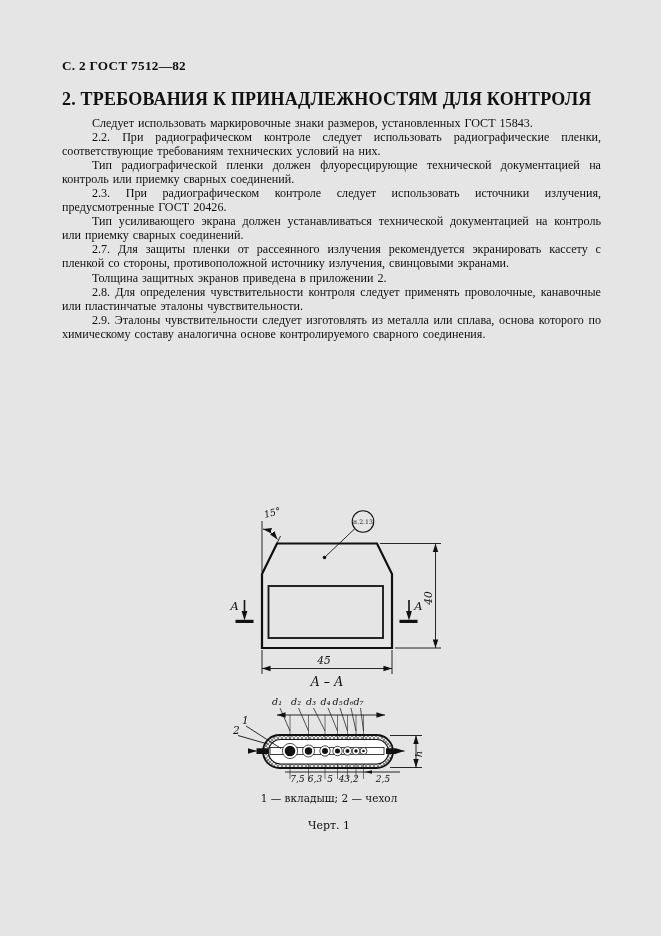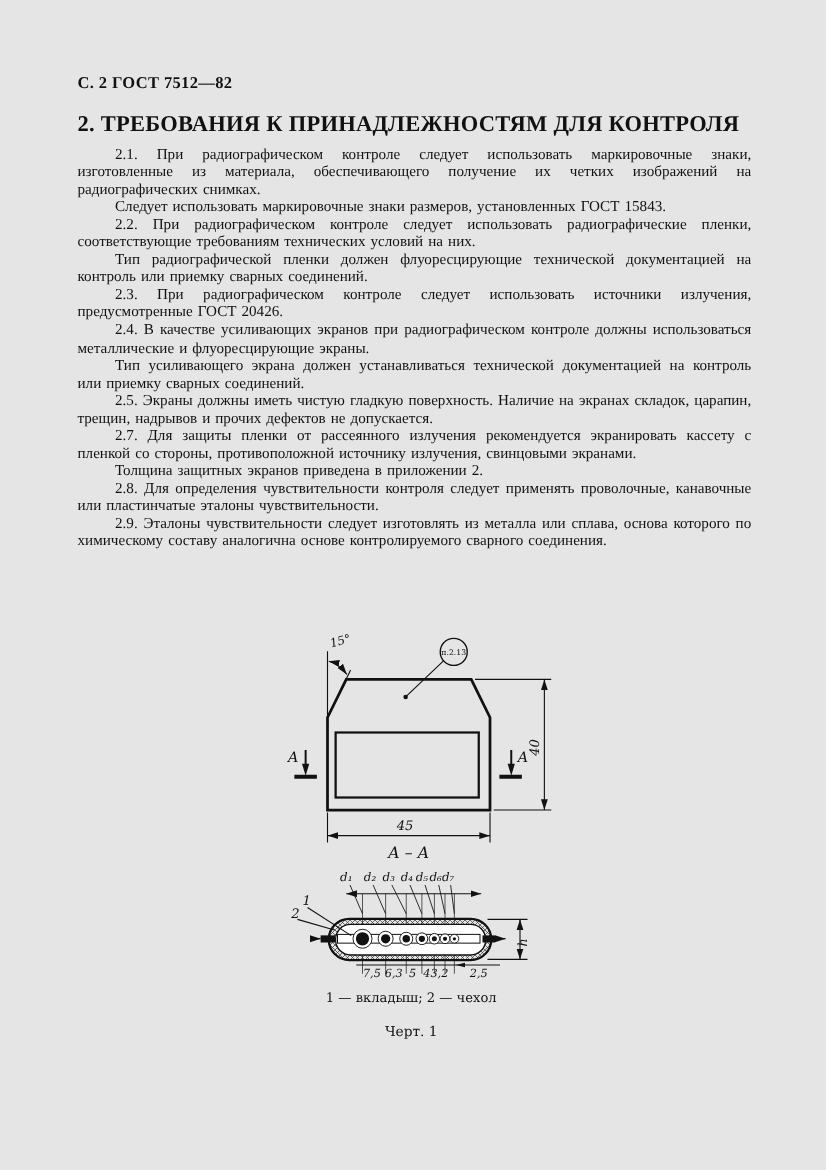--- a/index.html
+++ b/index.html
@@ -18,28 +18,25 @@
 </style>
 </head>
 <body>
 
 <div id="page">
 
   <div id="doc-header">С. 2 ГОСТ 7512—82</div>
   <div id="sec-title">2. ТРЕБОВАНИЯ К ПРИНАДЛЕЖНОСТЯМ ДЛЯ КОНТРОЛЯ</div>
 
   <div id="body-text">
-    <p>2.1. При радиографическом контроле следует использовать маркировочные знаки, изготовленные из материала, обеспечивающего получение их четких изображений на радиографических снимках.</p>
     <p>Следует использовать маркировочные знаки размеров, установленных ГОСТ 15843.</p>
     <p>2.2. При радиографическом контроле следует использовать радиографические пленки, соответствующие требованиям технических условий на них.</p>
     <p>Тип радиографической пленки должен флуоресцирующие технической документацией на контроль или приемку сварных соединений.</p>
     <p>2.3. При радиографическом контроле следует использовать источники излучения, предусмотренные ГОСТ 20426.</p>
-    <p>2.4. В качестве усиливающих экранов при радиографическом контроле должны использоваться металлические и флуоресцирующие экраны.</p>
     <p>Тип усиливающего экрана должен устанавливаться технической документацией на контроль или приемку сварных соединений.</p>
-    <p>2.5. Экраны должны иметь чистую гладкую поверхность. Наличие на экранах складок, царапин, трещин, надрывов и прочих дефектов не допускается.</p>
     <p>2.7. Для защиты пленки от рассеянного излучения рекомендуется экранировать кассету с пленкой со стороны, противоположной источнику излучения, свинцовыми экранами.</p>
     <p>Толщина защитных экранов приведена в приложении 2.</p>
     <p>2.8. Для определения чувствительности контроля следует применять проволочные, канавочные или пластинчатые эталоны чувствительности.</p>
     <p>2.9. Эталоны чувствительности следует изготовлять из металла или сплава, основа которого по химическому составу аналогична основе контролируемого сварного соединения.</p>
   </div>
 
   <div id="figure-wrap">
   <svg width="661" height="345" viewBox="0 500 661 345">
     <defs>
       <marker id="ar" viewBox="0 0 10 8" refX="10" refY="4" markerWidth="9.5" markerHeight="7.6" orient="auto-start-reverse">

